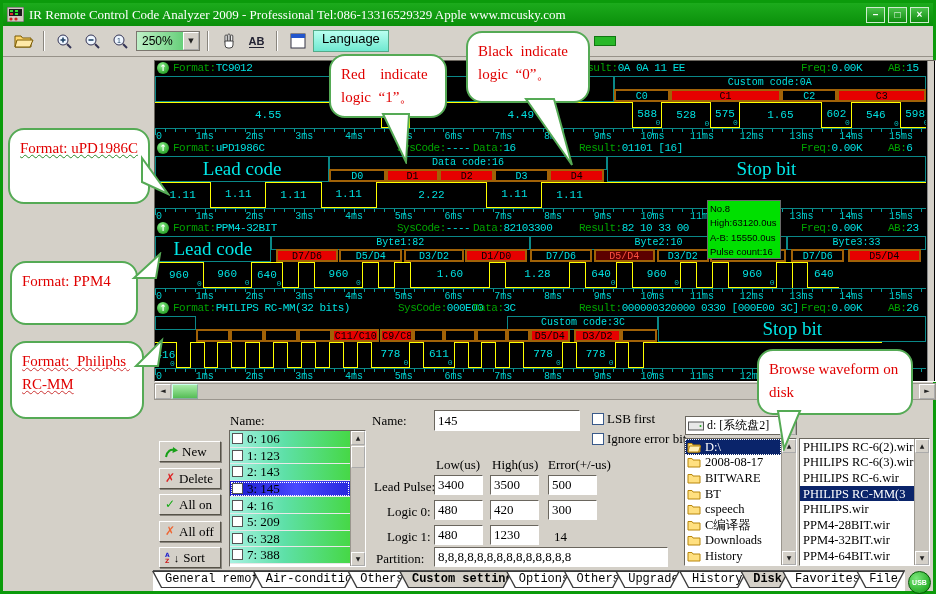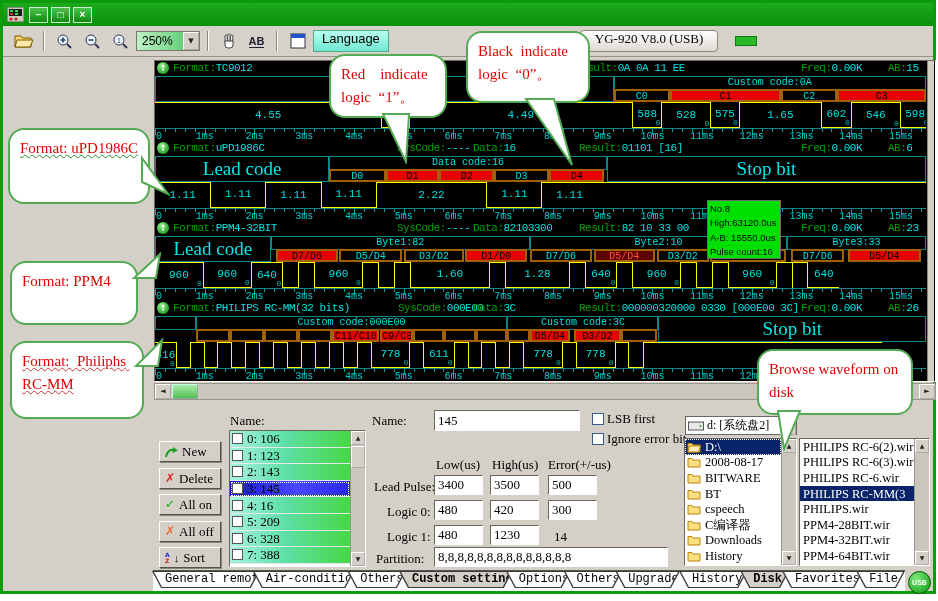--- a/index.html
+++ b/index.html
@@ -102,20 +102,21 @@
     <svg class="appicon" viewBox="0 0 17 15">
         <rect x="0" y="0" width="17" height="15" fill="#cfc9bf" stroke="#555"></rect>
         <rect x="2" y="2" width="13" height="7" fill="#1a1a1a"></rect>
         <rect x="3" y="3" width="3" height="2" fill="#2ee02e"></rect>
         <rect x="8" y="3" width="3" height="2" fill="#2ee02e"></rect>
         <rect x="3" y="6" width="3" height="2" fill="#e02e2e"></rect>
         <rect x="8" y="6" width="3" height="2" fill="#2ee02e"></rect>
         <circle cx="4" cy="12" r="1.6" fill="#d02020"></circle>
         <circle cx="9" cy="12" r="1.6" fill="#d02020"></circle>
       </svg>
+    <span class="title">IR Remote Control Code Analyzer 2009 - Professional Tel:086-13316529329 Apple www.mcusky.com</span>
     <span class="winbtns">
       <span class="winbtn">–</span>
       <span class="winbtn">□</span>
       <span class="winbtn">×</span>
     </span>
   </div>
 
   <div class="toolbar">
     <span class="tbtn">
         <svg width="20" height="16" viewBox="0 0 20 16">
@@ -182,21 +183,20 @@
         <svg width="14" height="17" viewBox="0 0 14 17">
           <rect x="4" y="1" width="6" height="15" rx="1.5" fill="#1d1d1d" stroke="#000"></rect>
           <circle cx="7" cy="4" r="1.4" fill="#22dd22"></circle>
           <circle cx="6" cy="8" r="0.8" fill="#888"></circle>
           <circle cx="8.5" cy="8" r="0.8" fill="#888"></circle>
           <circle cx="6" cy="11" r="0.8" fill="#888"></circle>
           <circle cx="8.5" cy="11" r="0.8" fill="#888"></circle>
         </svg>
       </span>
     <span class="tsep"></span>
-    <span class="devbtn">YG-920 V8.0 (USB)</span>
     <span class="led"></span>
   </div>
 
   <div class="wavearea">
     <div id="wave-rows">
         <div class="wrow">
           <div class="whead">
             <div class="rowicon">↑</div>
             <span class="wfield" style="left: 18px;"><span class="fl">Format:</span><span class="fv">TC9012</span></span>
             <span class="wfield" style="left: 420px;"><span class="fl">Result:</span><span class="fv">0A 0A 11 EE</span></span>
@@ -668,21 +668,20 @@
             <div class="rowicon">↑</div>
             <span class="wfield" style="left: 18px;"><span class="fl">Format:</span><span class="fv">PHILIPS RC-MM(32 bits)</span></span>
             <span class="wfield" style="left: 243px;"><span class="fl">SysCode:</span><span class="fv">000E00</span></span>
             <span class="wfield" style="left: 318px;"><span class="fl">Data:</span><span class="fv">3C</span></span>
             <span class="wfield" style="left: 424px;"><span class="fl">Result:</span><span class="fv">000000320000 0330 [000E00 3C]</span></span>
             <span class="wfield" style="left: 646px;"><span class="fl">Freq:</span><span class="fv">0.00K</span></span>
             <span class="wfield" style="left: 733px;"><span class="fl">AB:</span><span class="fv">26</span></span>
           </div>
           <div class="wbands">
             <div class="wgrp" style="left: 0%; width: 5.3%;"></div>
-            <div class="wgrp" style="left: 5.3%; width: 40.4%;">Custom code:000E00</div>
             <div class="wgrp" style="left: 45.7%; width: 19.6%;">Custom code:3C</div>
             <div class="wcell k" style="left: 5.3%; width: 4.4%;"></div>
             <div class="wcell k" style="left: 9.7%; width: 4.4%;"></div>
             <div class="wcell k" style="left: 14.1%; width: 4.4%;"></div>
             <div class="wcell k" style="left: 18.5%; width: 4.4%;"></div>
             <div class="wcell r" style="left: 23%; width: 6.1%;">C11/C10</div>
             <div class="wcell r" style="left: 29.2%; width: 4.2%;">C9/C8</div>
             <div class="wcell k" style="left: 33.4%; width: 4.1%;"></div>
             <div class="wcell k" style="left: 37.5%; width: 4.1%;"></div>
             <div class="wcell k" style="left: 41.6%; width: 4.1%;"></div>

